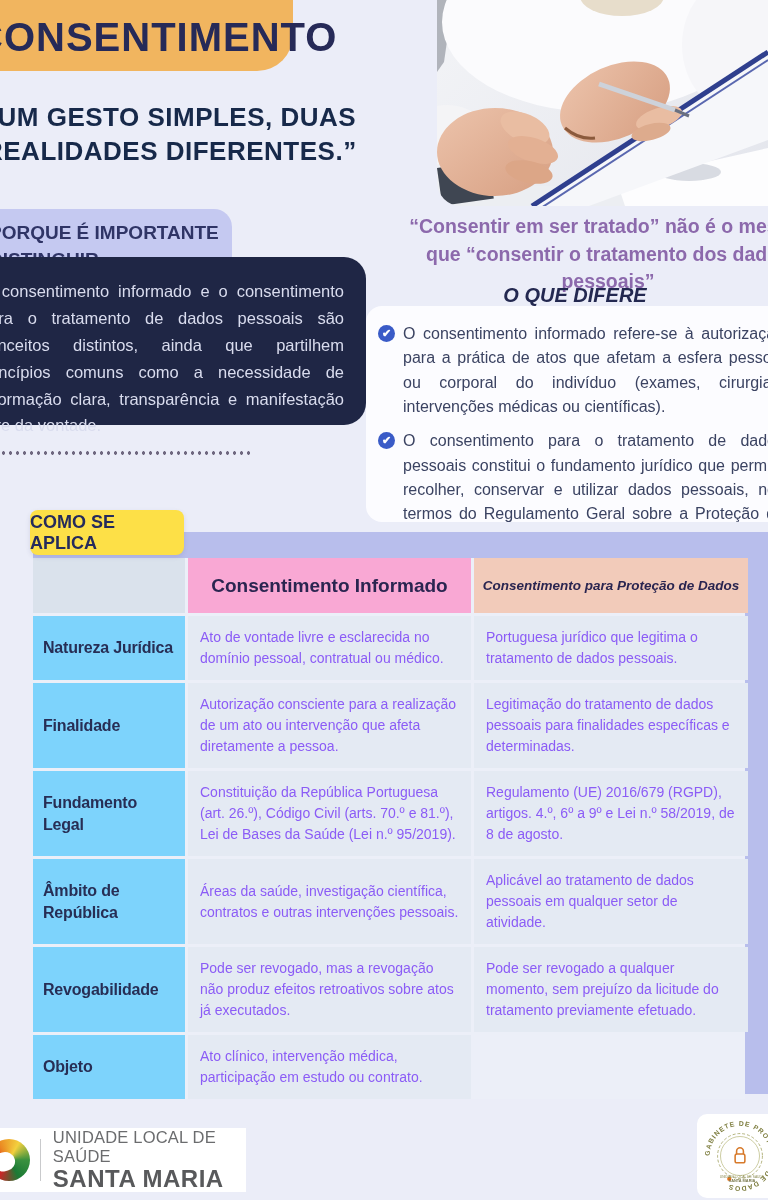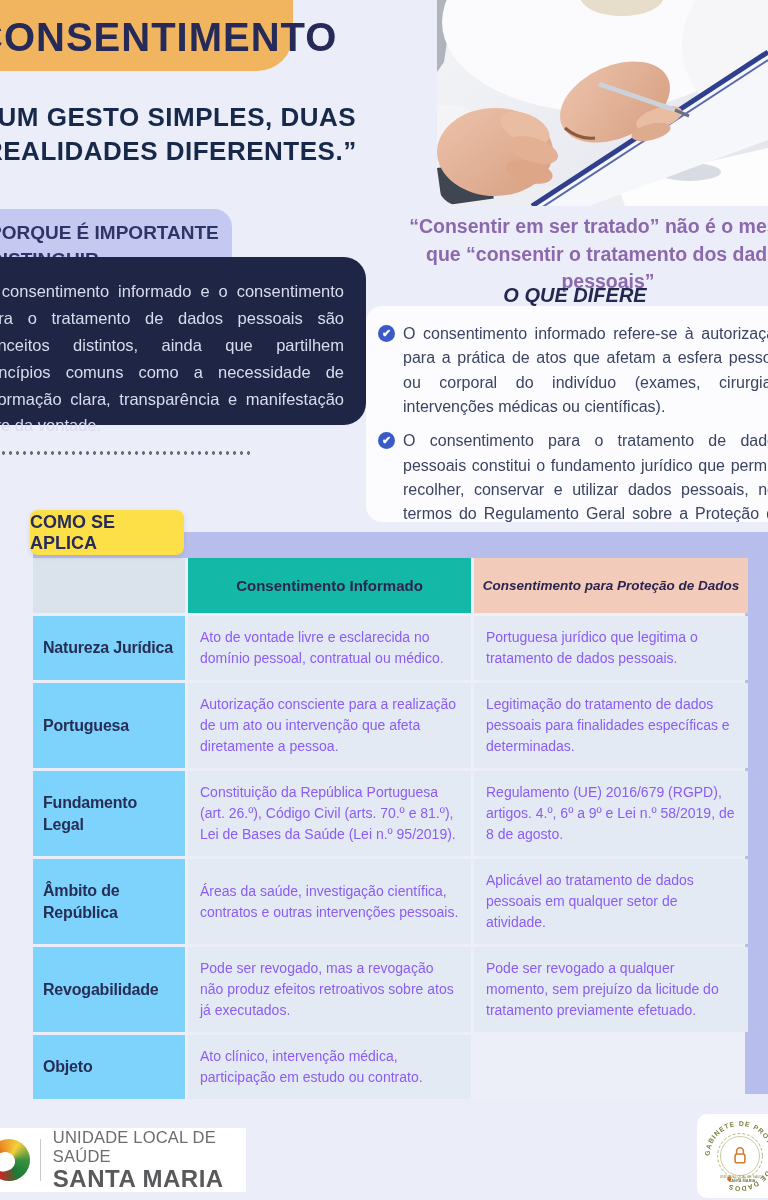--- a/index.html
+++ b/index.html
@@ -54,21 +54,21 @@
   .tab span{font-size:18px;font-weight:800;color:#252B5C;}
 
   .table-wrap{position:absolute;left:33px;top:532px;width:735px;height:562px;
     background:#B8BEEC;border-radius:12px 0 0 14px;z-index:2;}
   .grid{margin:26px 0 0 0;width:712px;display:grid;
     grid-template-columns:152px 283px 274px;grid-template-rows:55px;
     grid-auto-rows:minmax(62px,auto);gap:3px;background:#ECEFF8;}
   .hcell{display:flex;align-items:center;justify-content:center;text-align:center;
     font-weight:700;color:#2A2550;}
   .h-blank{background:#DAE2EC;}
-  .h-informed{background:#14b8a6;font-size:15px;text-align:center;}
+  .h-informed{background:#f9a8d4;font-size:19px;text-align:center;}
   .h-protecao{background:#F2CBBA;font-size:13.5px;white-space:nowrap;padding:0 4px;font-style:italic;}
   .row-label{background:#7dd3fc;font-weight:700;font-size:16px;letter-spacing:-.2px;
     color:#272E55;display:flex;align-items:center;padding:10px 10px;line-height:1.35;}
   .cell{background:#E4EAF3;font-size:14px;color:#8b5cf6;padding:11px 12px;
     line-height:1.5;display:flex;align-items:center;}
 
   
   .footer-box{position:absolute;left:-20px;top:1128px;width:266px;height:64px;background:#fff;
     display:flex;align-items:center;padding-left:8px;box-sizing:border-box;}
   .uls-mark{position:relative;width:42px;height:42px;border-radius:50%;flex:0 0 42px;
@@ -161,21 +161,21 @@
   <div class="table-wrap">
     <div class="grid">
       <div class="hcell h-blank"></div>
       <div class="hcell h-informed">Consentimento Informado</div>
       <div class="hcell h-protecao">Consentimento para Proteção de Dados</div>
 
     <div class="row-label">Natureza Jurídica</div>
     <div class="cell cell-informed">Ato de vontade livre e esclarecida no domínio pessoal, contratual ou médico.</div>
     <div class="cell cell-protecao">Portuguesa jurídico que legitima o tratamento de dados pessoais.</div>
 
-    <div class="row-label">Portuguesa</div>
+    <div class="row-label">Finalidade</div>
     <div class="cell cell-informed">Autorização consciente para a realização de um ato ou intervenção que afeta diretamente a pessoa.</div>
     <div class="cell cell-protecao">Legitimação do tratamento de dados pessoais para finalidades específicas e determinadas.</div>
 
     <div class="row-label">Fundamento Legal</div>
     <div class="cell cell-informed">Constituição da República Portuguesa (art. 26.º), Código Civil (arts. 70.º e 81.º), Lei de Bases da Saúde (Lei n.º 95/2019).</div>
     <div class="cell cell-protecao">Regulamento (UE) 2016/679 (RGPD), artigos. 4.º, 6º a 9º e Lei n.º 58/2019, de 8 de agosto.</div>
 
     <div class="row-label">Âmbito de República</div>
     <div class="cell cell-informed">Áreas da saúde, investigação científica, contratos e outras intervenções pessoais.</div>
     <div class="cell cell-protecao">Aplicável ao tratamento de dados pessoais em qualquer setor de atividade.</div>

